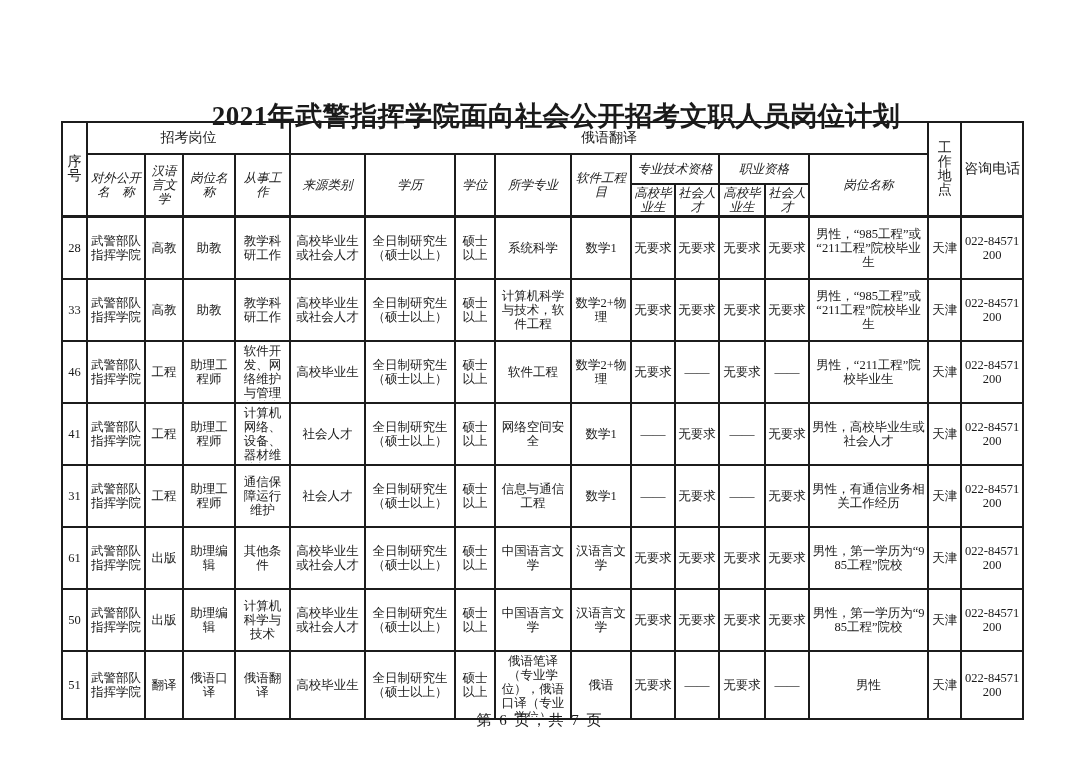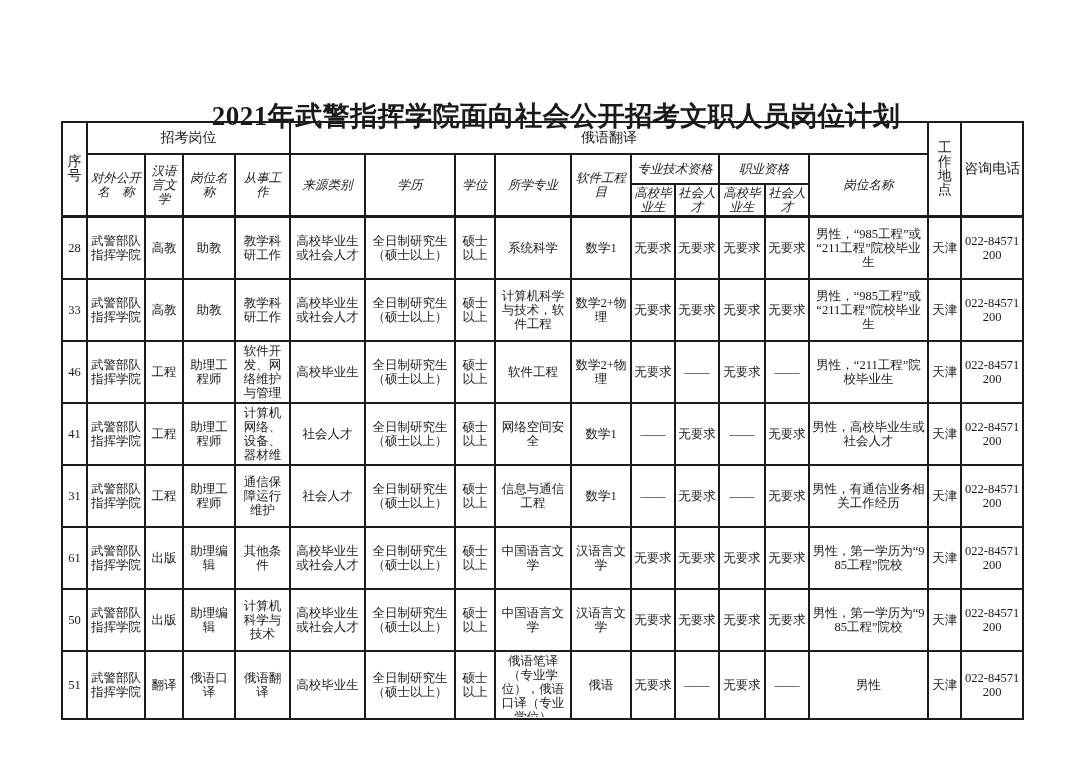--- a/index.html
+++ b/index.html
@@ -518,14 +518,15 @@
           <td>
             <div class="cv">天津</div>
           </td>
           <td>
             <div class="cv">022-84571200</div>
           </td>
         </tr>
       </tbody>
   </table>
 
+  <div class="footer">第 6 页，共 7 页</div>
 
 </div>
 
 </body></html>

